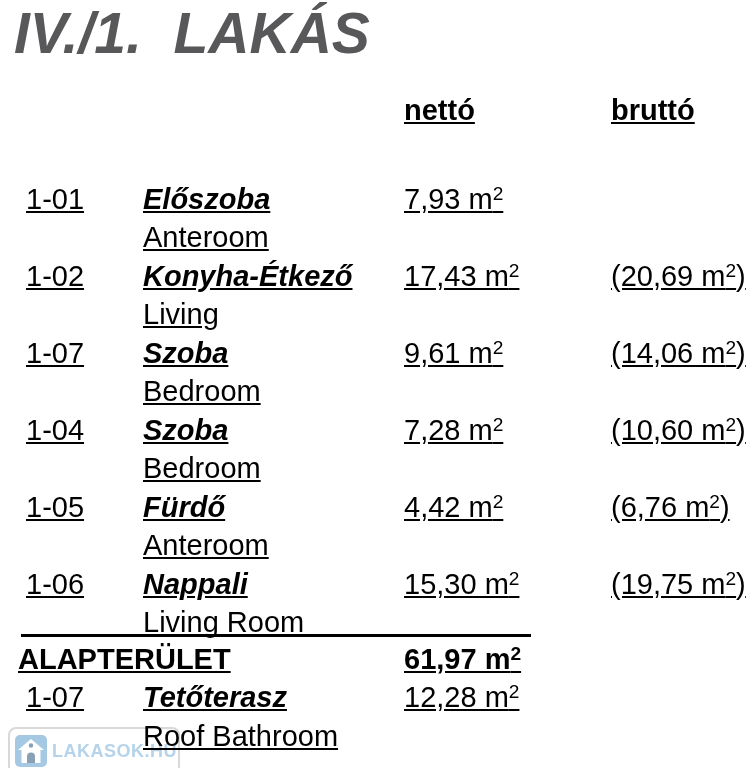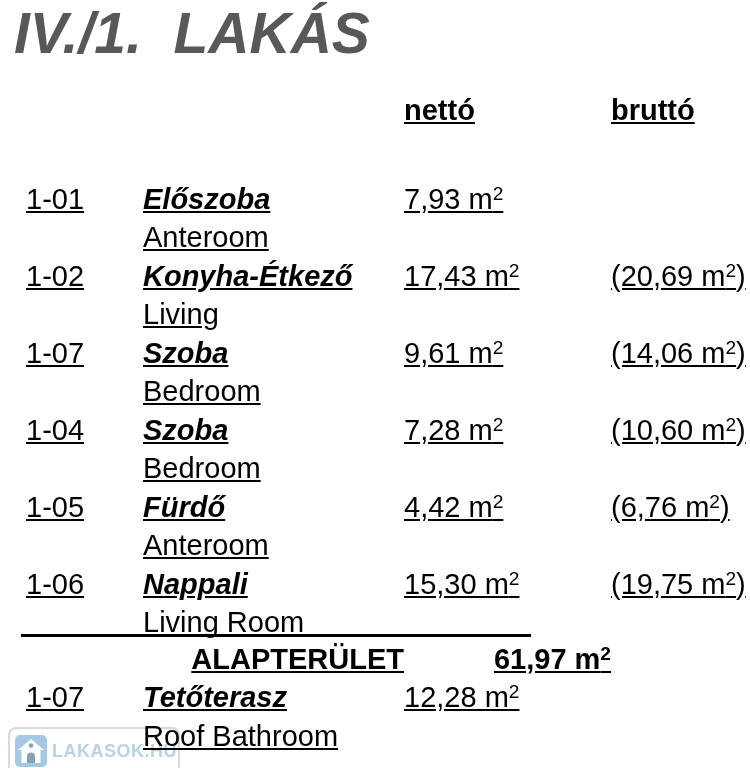--- a/index.html
+++ b/index.html
@@ -36,21 +36,21 @@
     font-size: 29px;
     white-space: nowrap;
   }
 
   .line.header { font-weight: bold; margin-bottom: 50px; }
 
   .cell { overflow: visible; }
   .cell.code { padding-left: 8px; }
   .cell.hu { font-weight: bold; font-style: italic; }
   .cell.en { font-weight: normal; }
-  .cell.bold { font-weight: bold; text-align: right; }
+  .cell.bold { font-weight: bold; }
 
   sup {
     font-size: 66%;
     vertical-align: baseline;
     position: relative;
     top: -0.45em;
     line-height: 0;
   }
 
   .divider {

